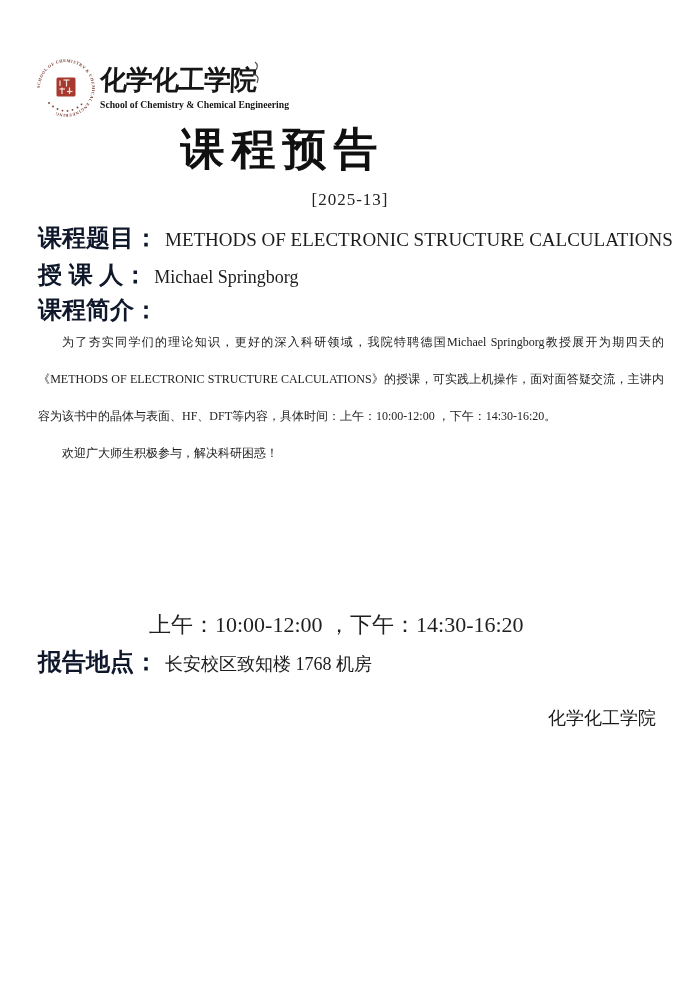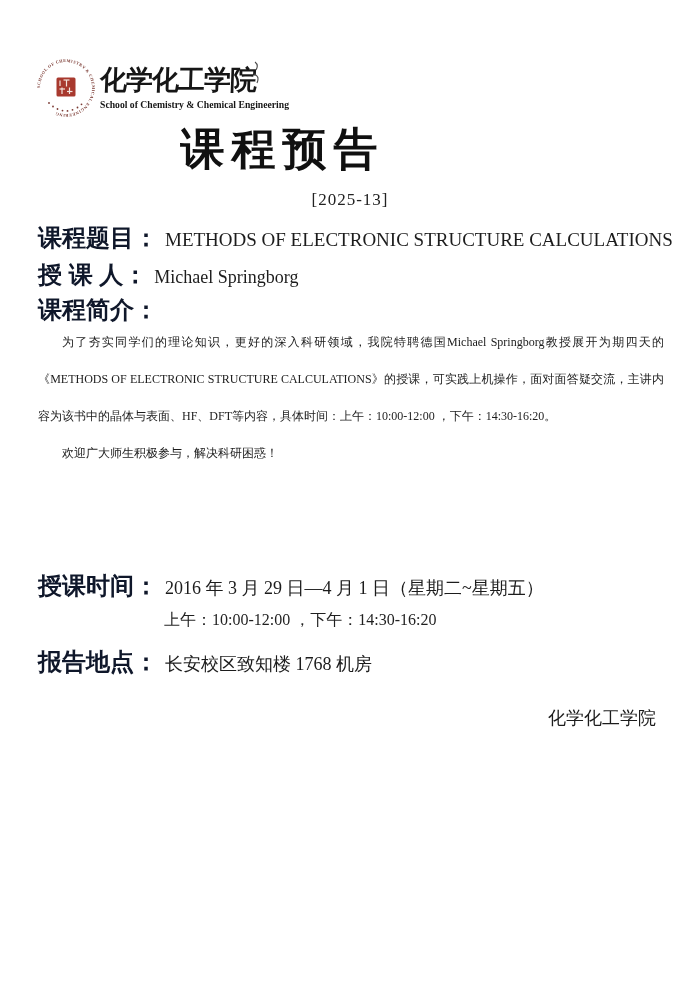--- a/index.html
+++ b/index.html
@@ -115,21 +115,21 @@
     font-size: 12px;
     line-height: 37px;
     text-align: justify;
     color: #1c1c1c;
   }
   .intro p { margin: 0; text-indent: 2em; }
 
   
   .srow { position: absolute; white-space: nowrap; }
   .row-time        { top: 570px; left: 38px; }
-  .row-time-detail { top: 610px; left: 164px; font-size: 16px; }
+  .row-time-detail { top: 610px; left: 149px; font-size: 22px; }
   .row-location    { top: 646px; left: 38px; }
   .srow .fvalue { font-size: 18px; }
 
   
   .footer-line {
     position: absolute;
     right: 44px;
     font-size: 18px;
     color: #1c1c1c;
     white-space: nowrap;
@@ -191,23 +191,20 @@
   </div>
   <div class="frow row-intro">
     <span class="flabel">课程简介：</span>
   </div>
 
   <div class="intro">
     <p>为了夯实同学们的理论知识，更好的深入科研领域，我院特聘德国Michael Springborg教授展开为期四天的《METHODS OF ELECTRONIC STRUCTURE CALCULATIONS》的授课，可实践上机操作，面对面答疑交流，主讲内容为该书中的晶体与表面、HF、DFT等内容，具体时间：上午：10:00-12:00 ，下午：14:30-16:20。</p>
     <p>欢迎广大师生积极参与，解决科研困惑！</p>
   </div>
 
-  <div class="srow row-time">
-    <span class="flabel">授课时间：</span><span class="fvalue">2016 年 3 月 29 日—4 月 1 日（星期二~星期五）</span>
-  </div>
   <div class="srow row-time-detail">上午：10:00-12:00 ，下午：14:30-16:20</div>
   <div class="srow row-location">
     <span class="flabel">报告地点：</span><span class="fvalue">长安校区致知楼 1768 机房</span>
   </div>
 
   <div class="footer-line footer-sign">化学化工学院</div>
 
 </div>
 
 </body></html>

